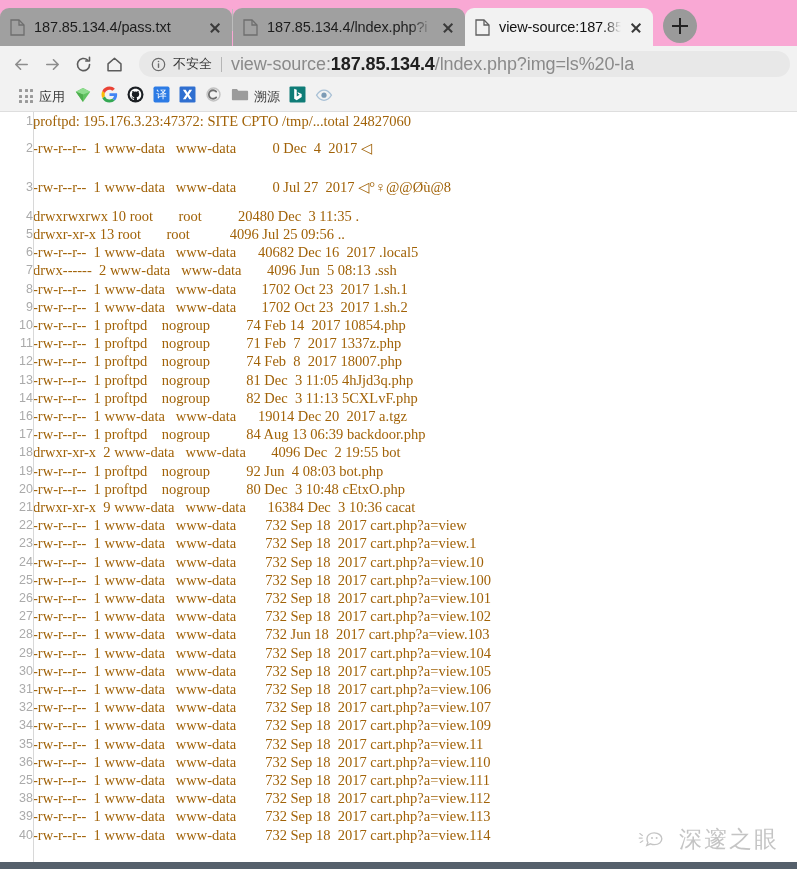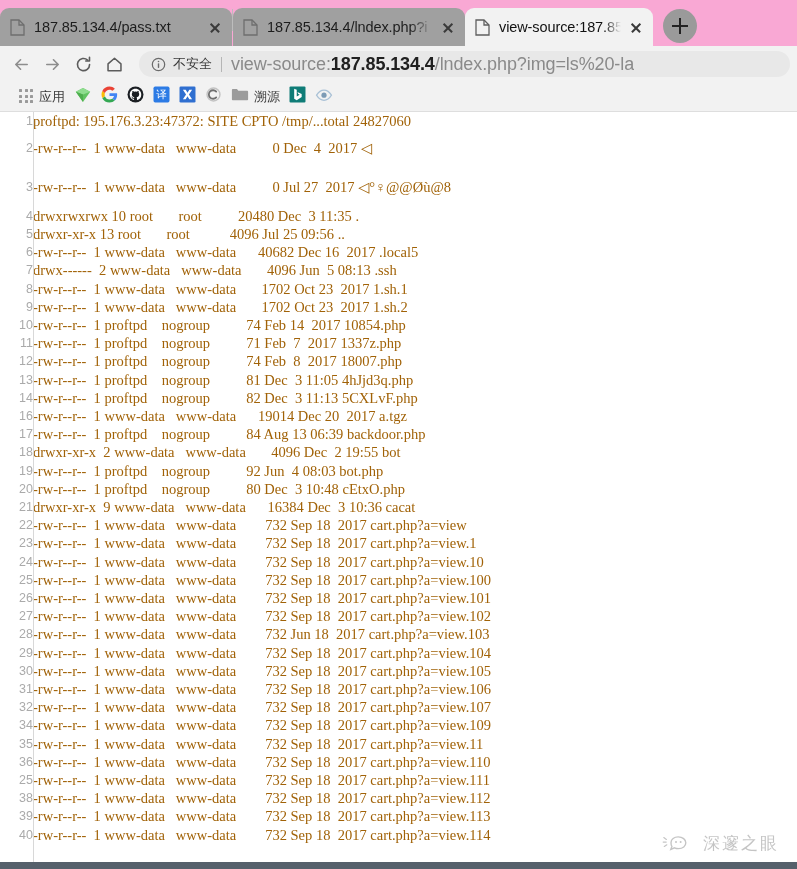--- a/index.html
+++ b/index.html
@@ -234,21 +234,21 @@
     position: absolute;
     right: 18px;
     bottom: 14px;
     display: flex;
     align-items: center;
     opacity: 0.40;
     pointer-events: none;
   }
   .wm-text {
     font-family: "Liberation Serif", serif;
-    font-size: 17px;
+    font-size: 23px;
     color: #6e6e6e;
     letter-spacing: 2px;
     margin-left: 7px;
   }
   .wm-logo { width: 34px; height: 22px; }
 
   .bottombar {
     position: absolute;
     left: 0; right: 0; bottom: 0;
     height: 7px;

